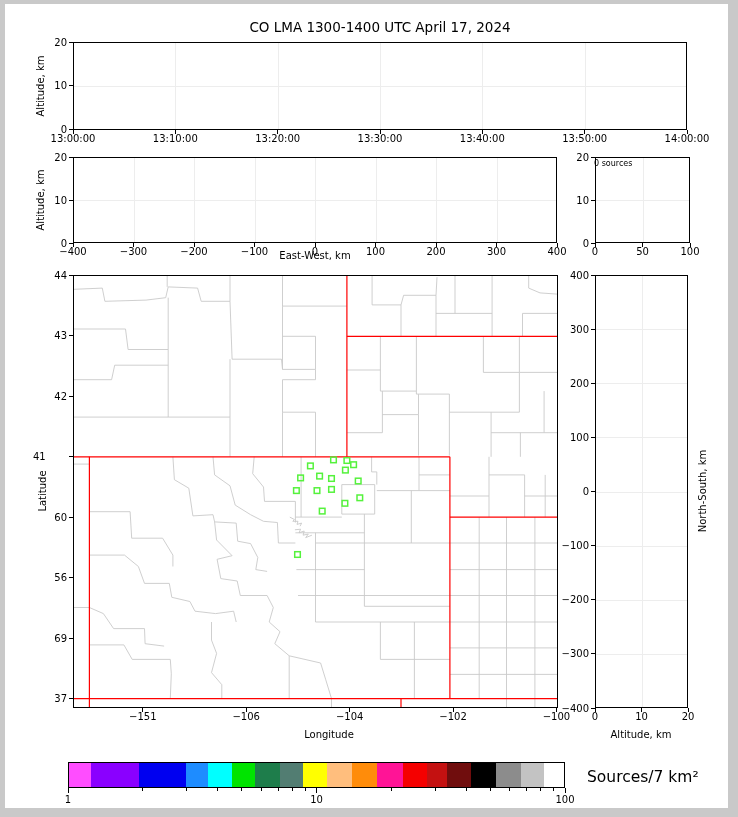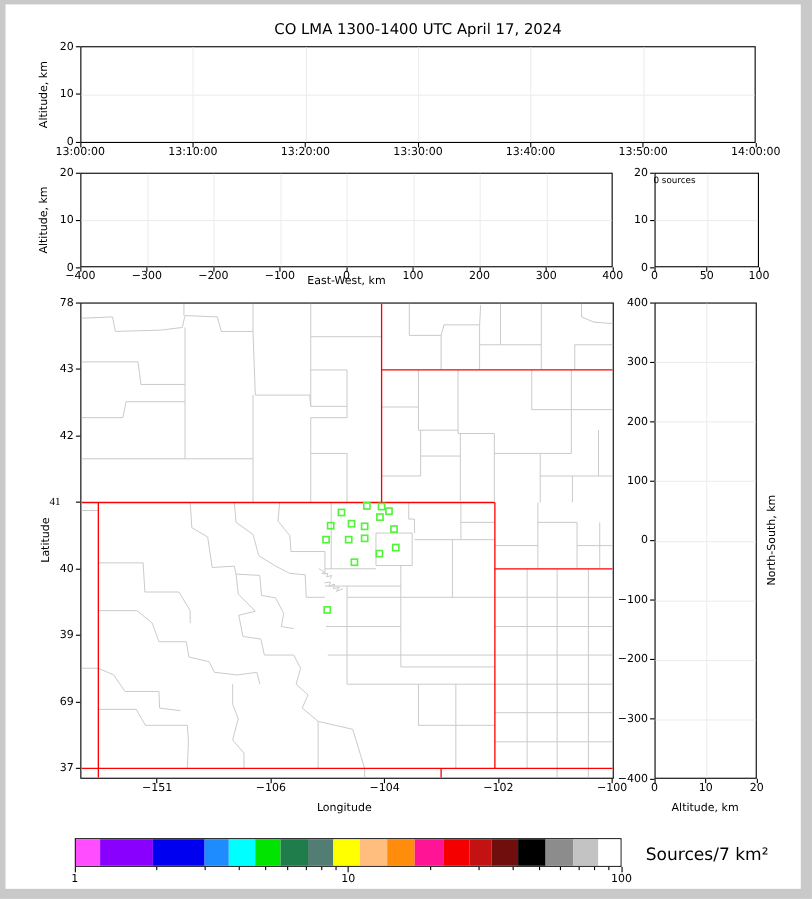--- a/index.html
+++ b/index.html
@@ -26,21 +26,21 @@
 <div id="panelA" class="panel" style="left: 73px; top: 42px; width: 614px; height: 87.5px;"></div>
 <div id="panelB" class="panel" style="left: 73px; top: 157px; width: 484px; height: 86px;"></div>
 <div id="panelC" class="panel" style="left: 595px; top: 157px; width: 95px; height: 86px;"></div>
 <div id="panelD" class="panel" style="left: 73px; top: 275px; width: 485px; height: 433px;"></div>
 <div id="panelE" class="panel" style="left: 595px; top: 275px; width: 93px; height: 433px;"></div>
 
 <div class="ax-label rot" style="left:40px;top:86px;">Altitude, km</div>
 <div class="ax-label rot" style="left:40px;top:200px;">Altitude, km</div>
 <div class="ax-label" style="left:315px;top:250px;transform:translateX(-50%);">East-West, km</div>
 <div class="ax-label rot" style="left:42px;top:491px;">Latitude</div>
-<div class="ax-label" style="left:313px;top:729px;transform:translateX(-50%);text-align:center;">Longitude</div>
+<div class="ax-label" style="left:329px;top:729px;transform:translateX(-50%);text-align:center;">Longitude</div>
 <div class="ax-label rot" style="left:702px;top:491px;">North-South, km</div>
 <div class="ax-label" style="left:641px;top:729px;transform:translateX(-50%);">Altitude, km</div>
 
 <div id="sources-note" style="left:594px;top:159px;">0 sources</div>
 
 <div id="cbar" style="left:68px;top:762px;width:497px;height:26px;">
     <div class="seg" style="width: 4.42656%; background: rgb(255, 77, 255);"></div>
     <div class="seg" style="width: 9.65795%; background: rgb(138, 0, 255);"></div>
     <div class="seg" style="width: 9.45674%; background: rgb(0, 0, 240);"></div>
     <div class="seg" style="width: 4.62777%; background: rgb(30, 140, 255);"></div>
@@ -138,31 +138,31 @@
 <div class="tick-label" style="left: 142.803px; top: 711px; transform: translateX(-50%);">−151</div>
 <div class="tick" style="left: 245.714px; top: 708px; width: 1px; height: 4px;"></div>
 <div class="tick-label" style="left: 246.214px; top: 711px; transform: translateX(-50%);">−106</div>
 <div class="tick" style="left: 349.126px; top: 708px; width: 1px; height: 4px;"></div>
 <div class="tick-label" style="left: 349.626px; top: 711px; transform: translateX(-50%); text-align: right;">−104</div>
 <div class="tick" style="left: 452.537px; top: 708px; width: 1px; height: 4px;"></div>
 <div class="tick-label" style="left: 453.037px; top: 711px; transform: translateX(-50%);">−102</div>
 <div class="tick" style="left: 555.949px; top: 708px; width: 1px; height: 4px;"></div>
 <div class="tick-label" style="left: 556.449px; top: 711px; transform: translateX(-50%);">−100</div>
 <div class="tick" style="left: 69px; top: 274.5px; width: 4px; height: 1px;"></div>
-<div class="tick-label" style="left: 33px; top: 269.5px; width: 34px; text-align: right;">78</div>
+<div class="tick-label" style="left: 33px; top: 269.5px; width: 34px; text-align: right;">44</div>
 <div class="tick" style="left: 69px; top: 335.059px; width: 4px; height: 1px;"></div>
 <div class="tick-label" style="left: 33px; top: 330.059px; width: 34px; text-align: right;">43</div>
 <div class="tick" style="left: 69px; top: 395.619px; width: 4px; height: 1px;"></div>
 <div class="tick-label" style="left: 33px; top: 390.619px; width: 34px; text-align: right;">42</div>
 <div class="tick" style="left: 69px; top: 456.178px; width: 4px; height: 1px;"></div>
-<div class="tick-label" style="left: 33px; top: 451.178px; width: 34px; text-align: center; font-family: Liberation Serif, serif;">41</div>
+<div class="tick-label" style="left: 33px; top: 451.178px; width: 34px; text-align: left;">41</div>
 <div class="tick" style="left: 69px; top: 516.738px; width: 4px; height: 1px;"></div>
-<div class="tick-label" style="left: 33px; top: 511.738px; width: 34px; text-align: right;">40</div>
+<div class="tick-label" style="left: 33px; top: 511.738px; width: 34px; text-align: right;">60</div>
 <div class="tick" style="left: 69px; top: 577.297px; width: 4px; height: 1px;"></div>
-<div class="tick-label" style="left: 33px; top: 572.297px; width: 34px; text-align: right;">39</div>
+<div class="tick-label" style="left: 33px; top: 572.297px; width: 34px; text-align: right;">56</div>
 <div class="tick" style="left: 69px; top: 637.857px; width: 4px; height: 1px;"></div>
 <div class="tick-label" style="left: 33px; top: 632.857px; width: 34px; text-align: right;">69</div>
 <div class="tick" style="left: 69px; top: 698.416px; width: 4px; height: 1px;"></div>
 <div class="tick-label" style="left: 33px; top: 693.416px; width: 34px; text-align: right;">37</div>
 <div class="tick" style="left: 594.5px; top: 708px; width: 1px; height: 4px;"></div>
 <div class="tick-label" style="left: 595px; top: 711px; transform: translateX(-50%);">0</div>
 <div class="tick" style="left: 641px; top: 708px; width: 1px; height: 4px;"></div>
 <div class="tick-label" style="left: 641.5px; top: 711px; transform: translateX(-50%);">10</div>
 <div class="grid" style="left: 641.5px; top: 276px; width: 1px; height: 431px; z-index: 0;"></div>
 <div class="tick" style="left: 687.5px; top: 708px; width: 1px; height: 4px;"></div>

